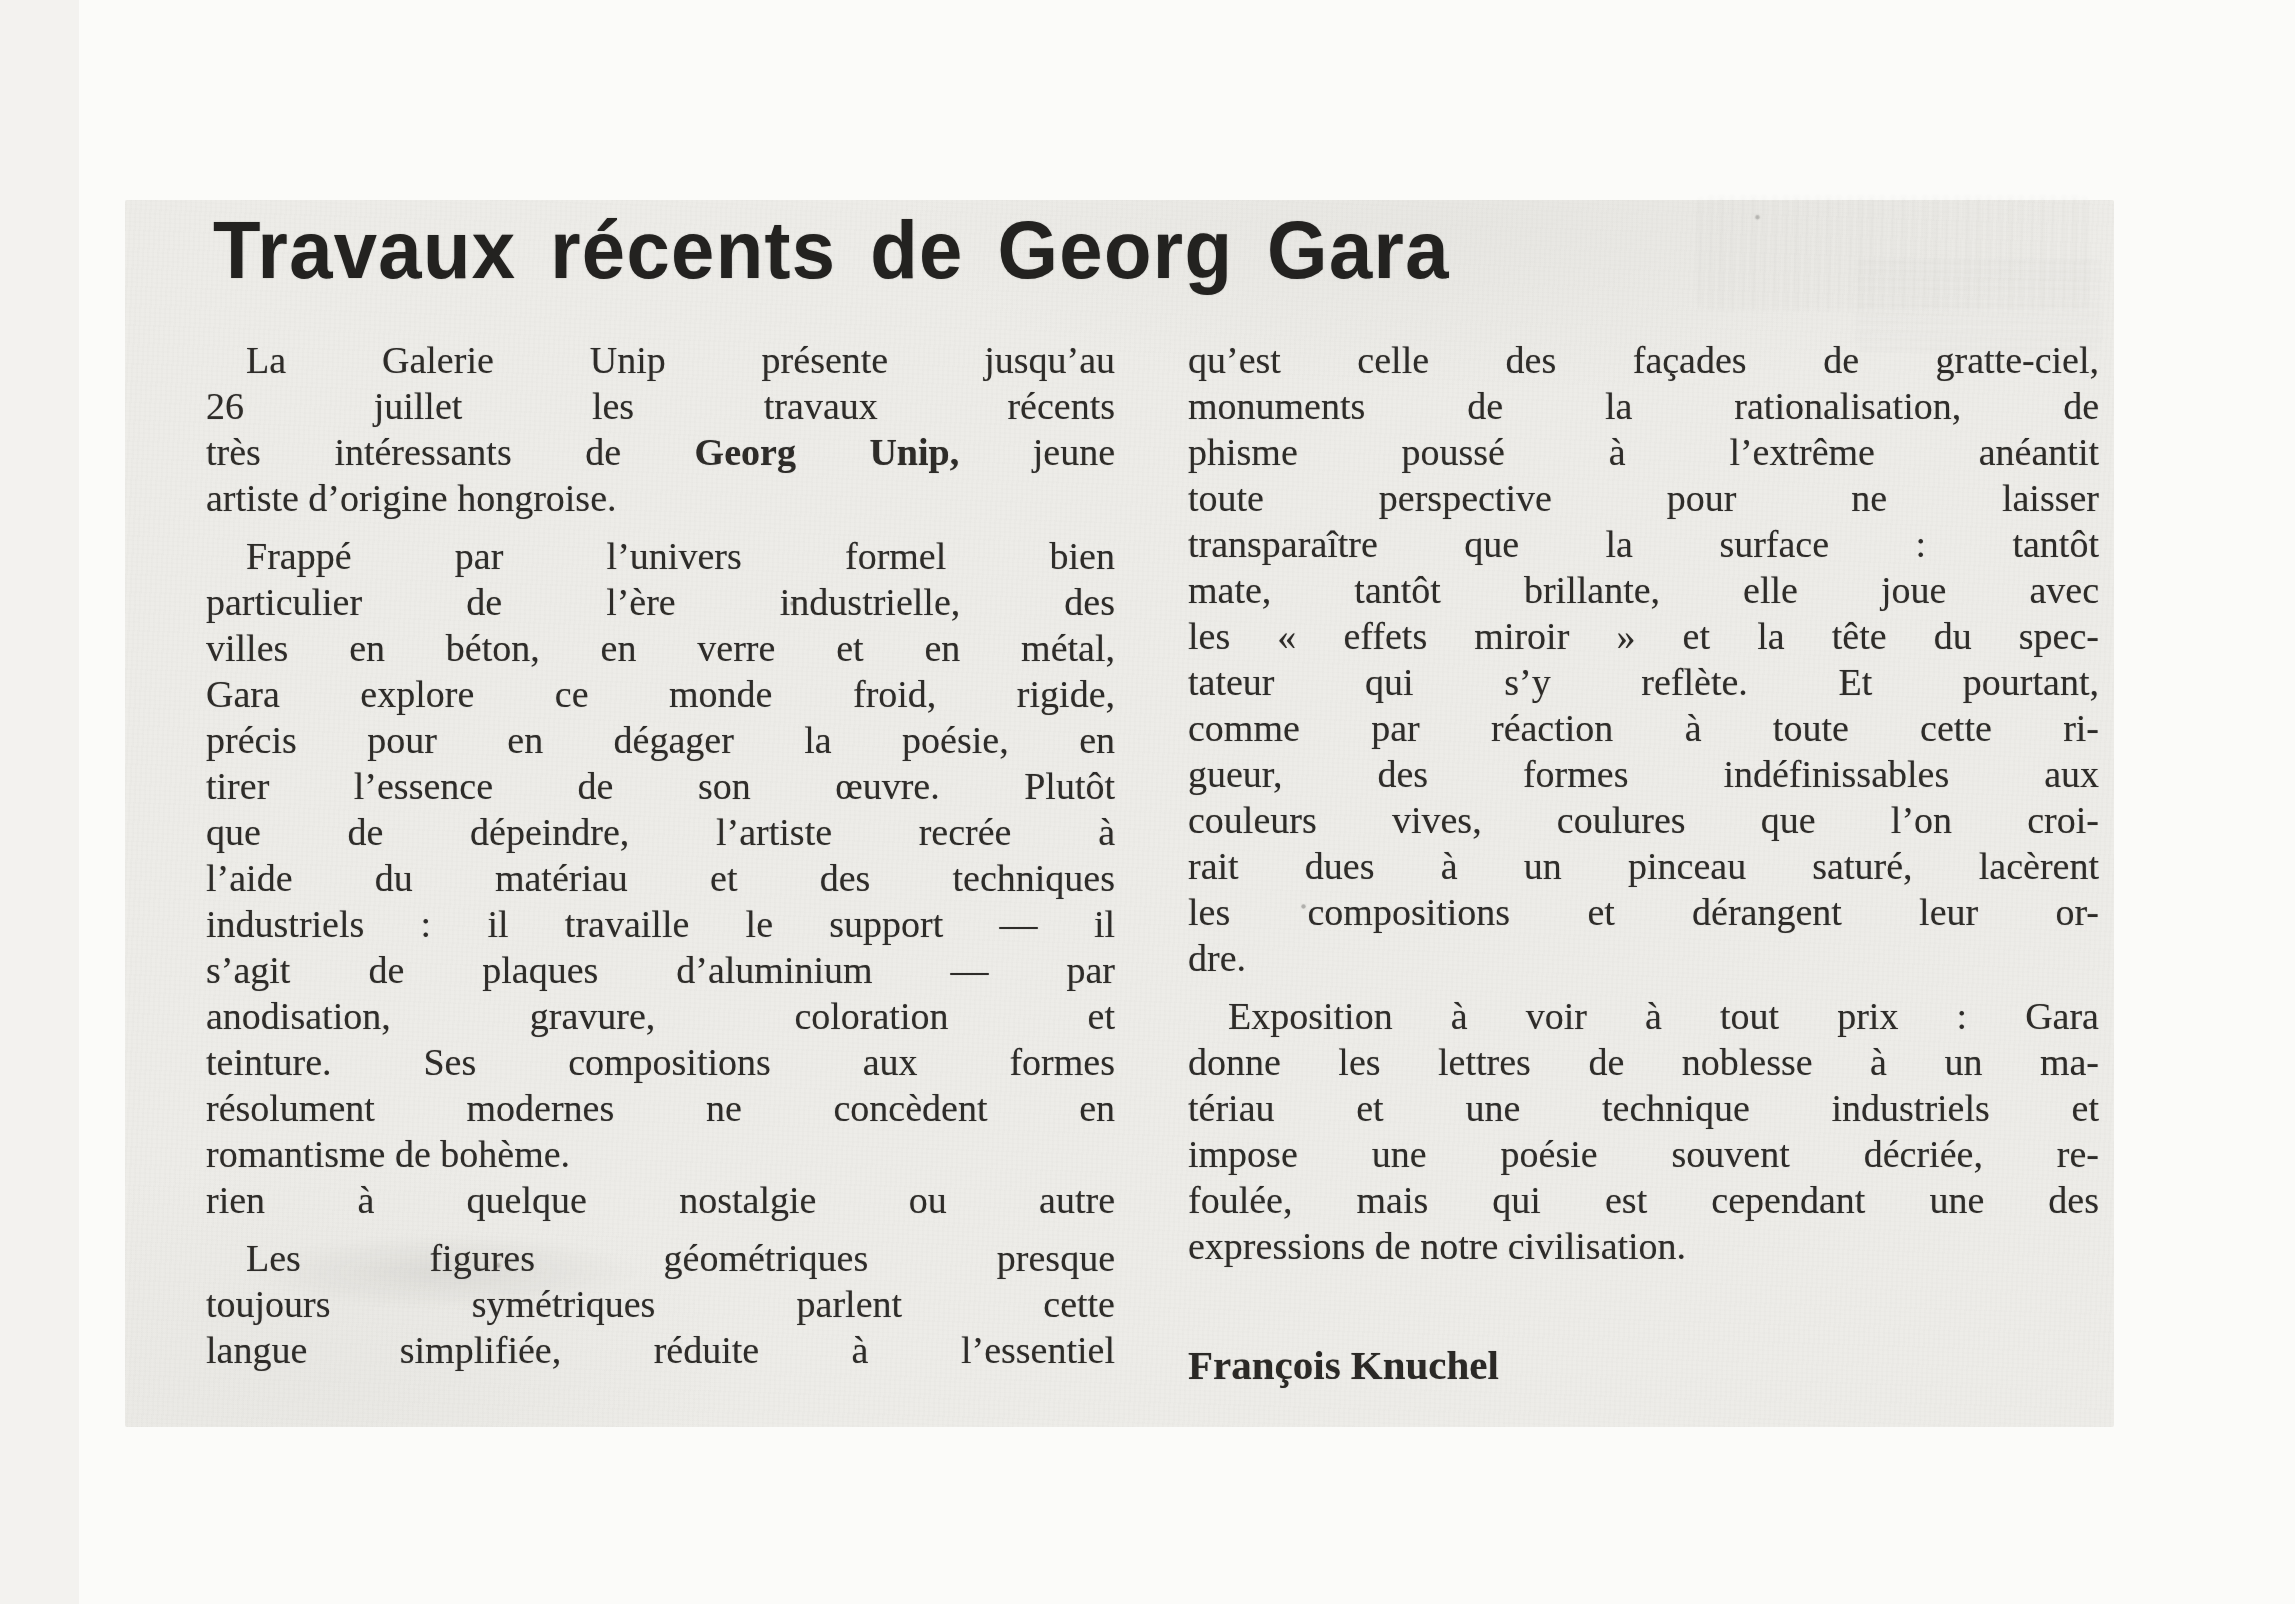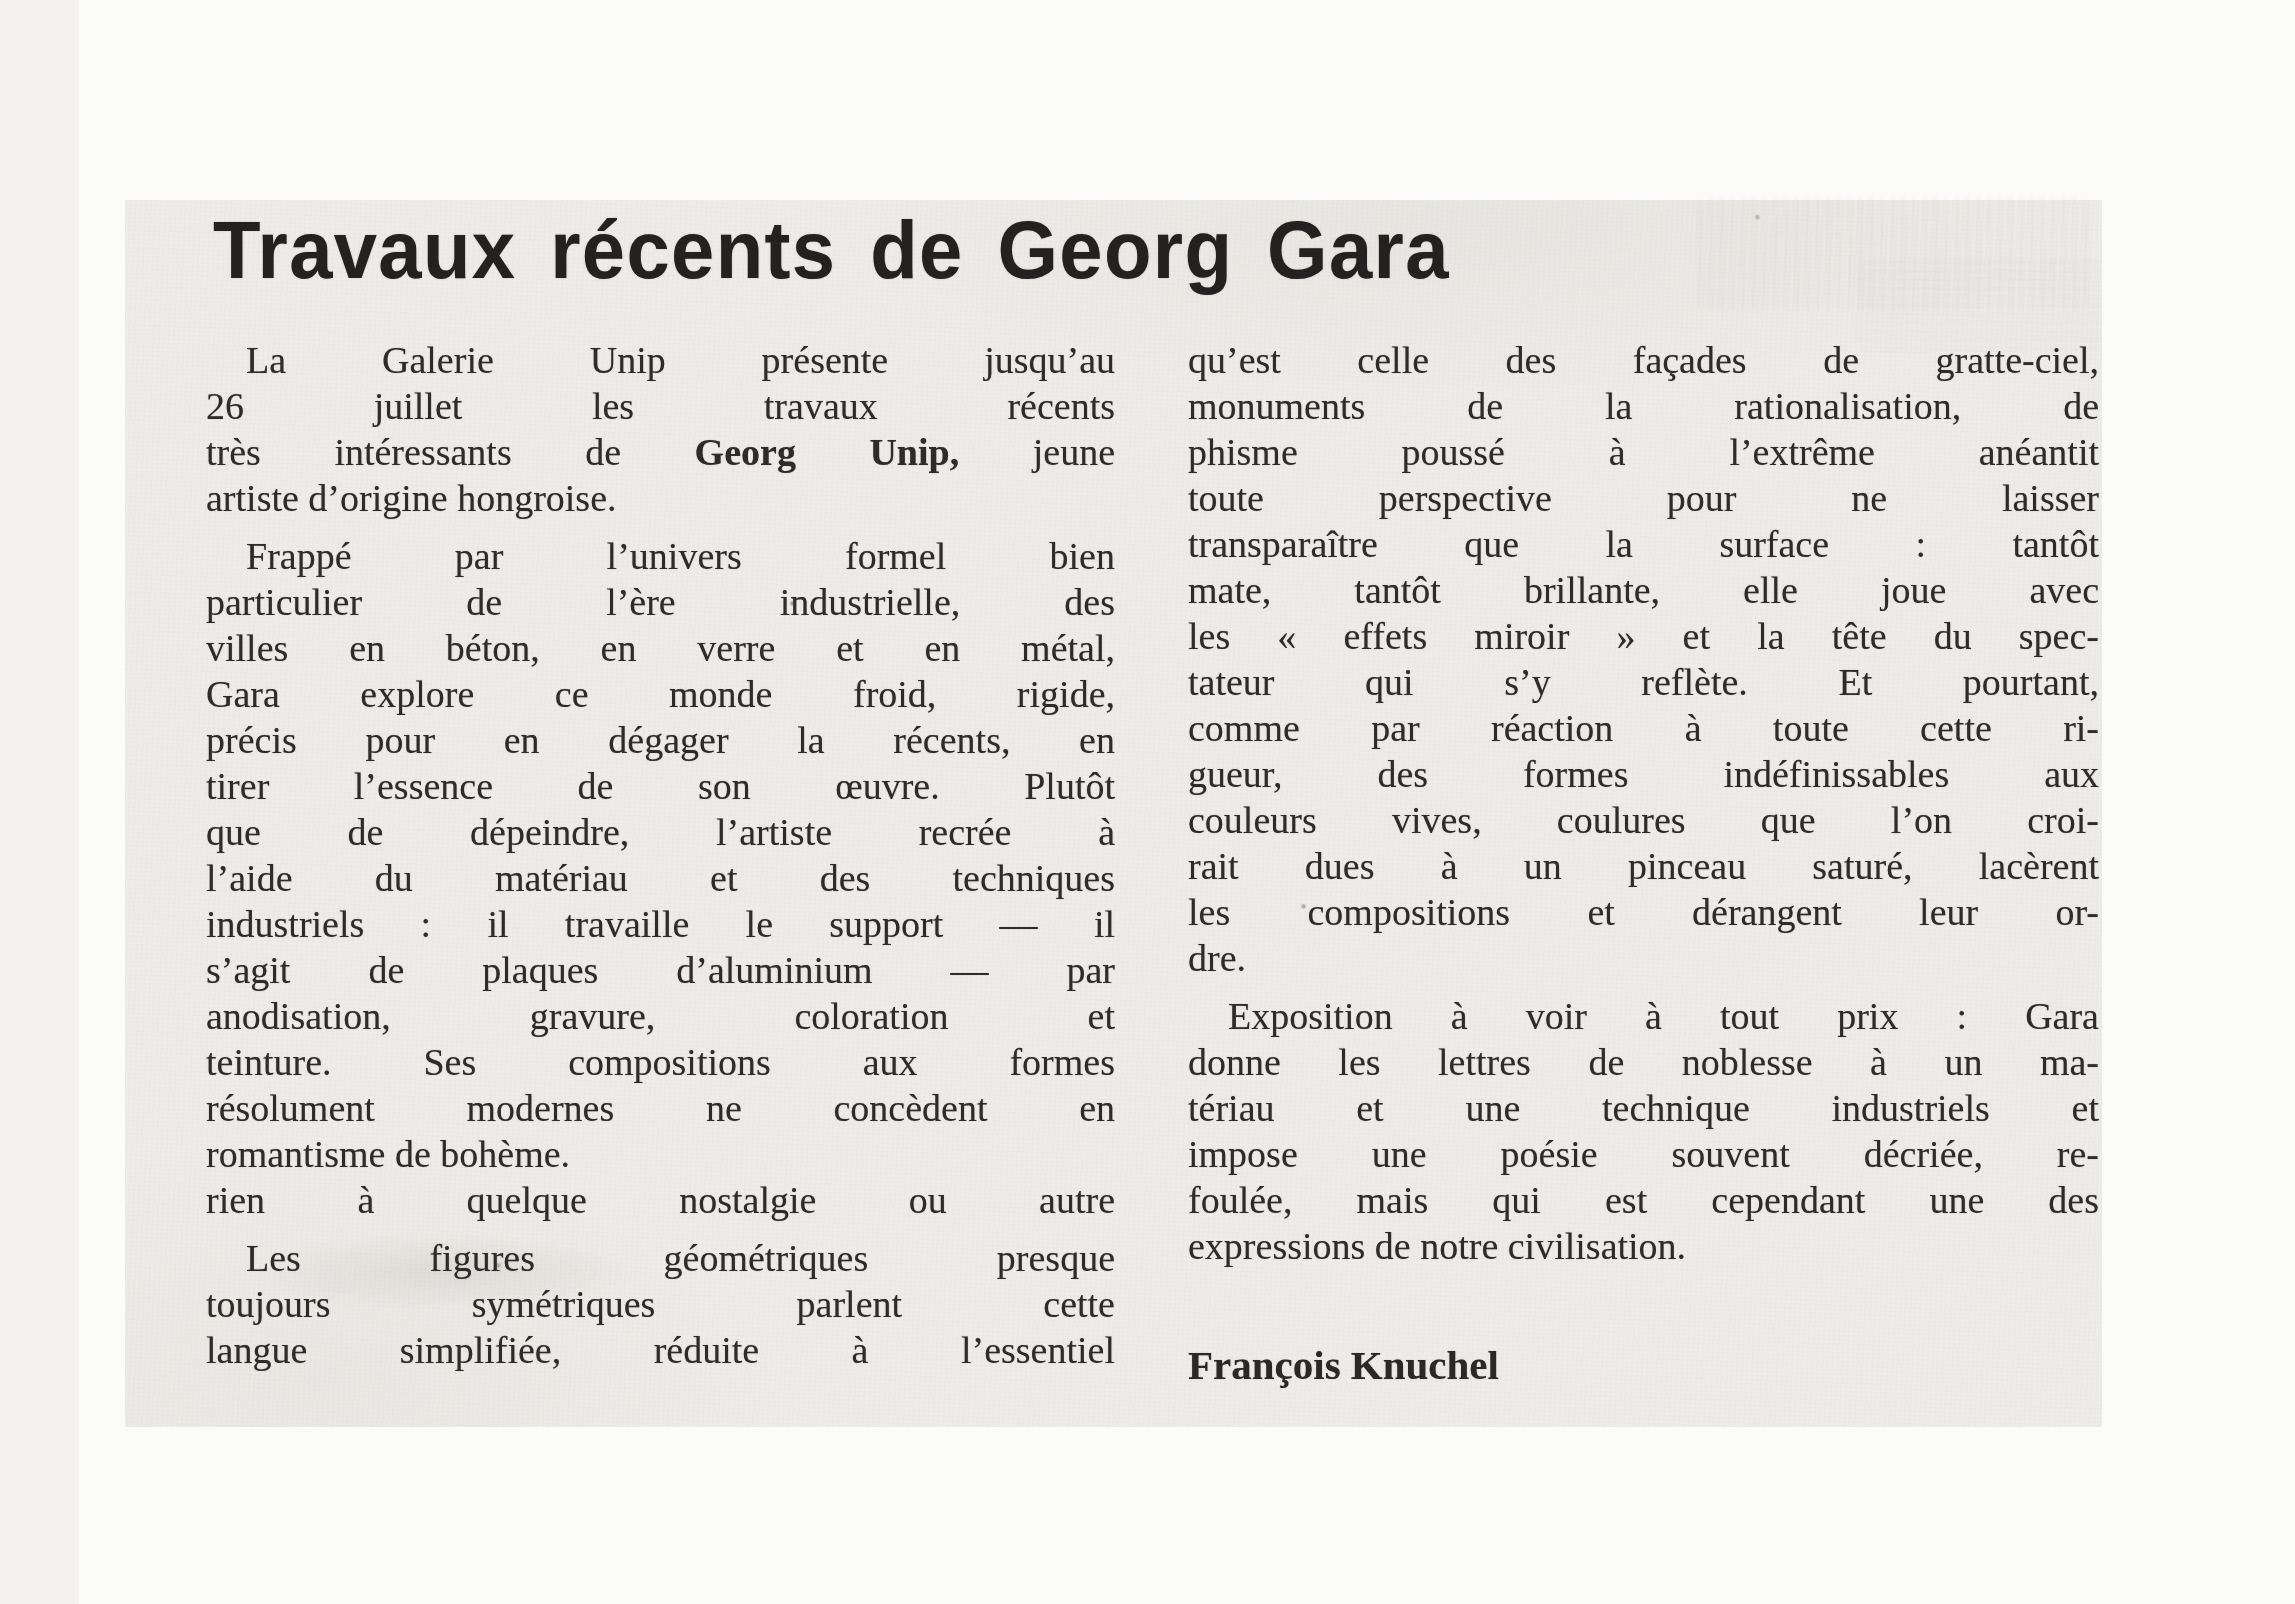--- a/index.html
+++ b/index.html
@@ -22,20 +22,21 @@
     position: absolute;
     left: 125px; top: 200px;
     width: 1977px; height: 1227px;
     background-color: #edece8;
     background-image:
       radial-gradient(1001px 286px at 68% 2%, rgba(120,120,112,0.05), transparent 60%),
       radial-gradient(643px 357px at 10% 96%, rgba(120,120,112,0.04), transparent 65%),
       repeating-linear-gradient(93deg, rgba(90,90,85,0.015) 0 2.1px, transparent 2.1px 5px),
       repeating-linear-gradient(2deg,  rgba(90,90,85,0.013) 0 1.4px, transparent 1.4px 4.3px);
     border-radius: 2.1px;
+    padding-left: 12px;
   }
 
   .title {
     position: absolute;
     left: 88px; top: 4.3px;
     margin: 0;
     font-family: "Liberation Sans", sans-serif;
     font-weight: 700;
     font-size: 81px;
     line-height: 93px;
@@ -124,21 +125,21 @@
           <div class="line"><span>La Galerie Unip présente jusqu’au</span></div>
           <div class="line"><span>26 juillet les travaux récents</span></div>
           <div class="line"><span>très intéressants de </span><b>Georg Unip,</b><span> jeune</span></div>
           <div class="line last"><span>artiste d’origine hongroise.</span></div>
         </div>
         <div class="para indent">
           <div class="line"><span>Frappé par l’univers formel bien</span></div>
           <div class="line"><span>particulier de l’ère industrielle, des</span></div>
           <div class="line"><span>villes en béton, en verre et en métal,</span></div>
           <div class="line"><span>Gara explore ce monde froid, rigide,</span></div>
-          <div class="line"><span>précis pour en dégager la récents, en</span></div>
+          <div class="line"><span>précis pour en dégager la poésie, en</span></div>
           <div class="line"><span>tirer l’essence de son œuvre. Plutôt</span></div>
           <div class="line"><span>que de dépeindre, l’artiste recrée à</span></div>
           <div class="line"><span>l’aide du matériau et des techniques</span></div>
           <div class="line"><span>industriels&nbsp;: il travaille le support — il</span></div>
           <div class="line"><span>s’agit de plaques d’aluminium — par</span></div>
           <div class="line"><span>anodisation, gravure, coloration et</span></div>
           <div class="line"><span>teinture. Ses compositions aux formes</span></div>
           <div class="line"><span>résolument modernes ne concèdent en</span></div>
           <div class="line last"><span>romantisme de bohème.</span></div>
           <div class="line"><span>rien à quelque nostalgie ou autre</span></div>

